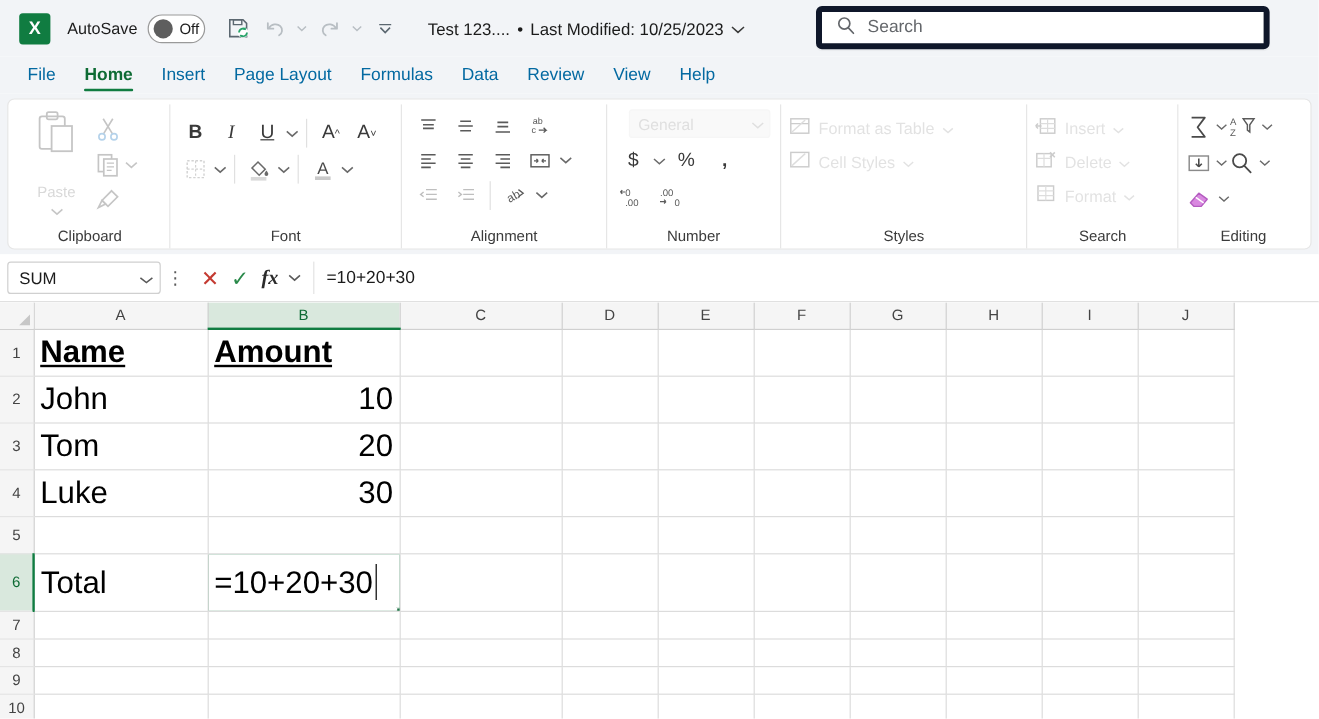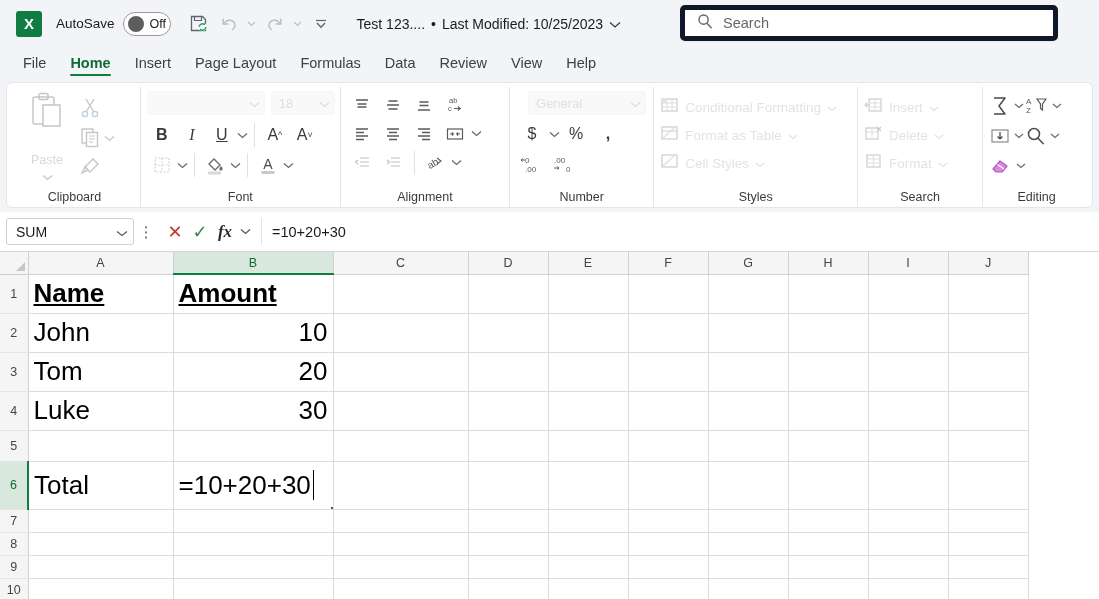--- a/index.html
+++ b/index.html
@@ -43,21 +43,21 @@
     position:absolute; left:680px; top:5px; width: 378px; height:36px;
     background:#fff; border:5px solid #0f172a; border-radius:5px;
     display:flex; align-items:center; padding:0 12px; gap:10px;
     box-shadow: 0 1px 1px rgba(0,0,0,.04);
   }
   .searchbox .ph { font-size:14.5px; color:#63666a; }
 
   
   .tabbar { height:31px; background:#f2f4f7; display:flex; align-items:flex-end; padding-left:12px; gap:2px; flex:0 0 31px; }
   .tab {
-    font-size:14.5px; color:#404040; padding: 3px 11px 7px 11px;
+    font-size:14.5px; color:#0369a1; padding: 3px 11px 7px 11px;
     position:relative; cursor:default; white-space:nowrap;
   }
   .tab.active { font-weight:bold; color:#0e6b34; }
   .tab.active::after {
     content:""; position:absolute; left:11px; right:11px; bottom:2px;
     height:2.5px; background:#107c41; border-radius:2px;
   }
 
   
   .ribbon {
@@ -312,38 +312,20 @@
                 <path d="M6 11l-3 6 6-3z" fill="none" stroke="#6a6a6a" stroke-width="1.4"></path>
               </svg>
             </div>
           </div>
         </div>
         <div class="group-label">Clipboard</div>
       </div>
 
       <div class="group font-group">
         <div class="group-body" style="flex-direction:column;">
-          <div class="row">
-            <div class="combo fontname disabled">
-              <span></span>
-              <span>
-                <svg width="11" height="7" viewBox="0 0 11 7">
-                    <path d="M1 1.5l4.5 4 4.5-4" fill="none" stroke="#adadad" stroke-width="1.3"></path>
-                  </svg>
-              </span>
-            </div>
-            <div class="combo fontsize disabled">
-              <span>18</span>
-              <span>
-                <svg width="11" height="7" viewBox="0 0 11 7">
-                    <path d="M1 1.5l4.5 4 4.5-4" fill="none" stroke="#adadad" stroke-width="1.3"></path>
-                  </svg>
-              </span>
-            </div>
-          </div>
           <div class="fmt-row">
             <div class="fmt-btn" style="font-weight:bold;">B</div>
             <div class="fmt-btn" style="font-style:italic;font-family:'Liberation Serif',serif;">I</div>
             <div class="fmt-btn" style="text-decoration:underline;">U</div>
             <span class="caret">
               <svg width="11" height="7" viewBox="0 0 11 7">
                   <path d="M1 1.5l4.5 4 4.5-4" fill="none" stroke="#6a6a6a" stroke-width="1.3"></path>
                 </svg>
             </span>
             <div class="vdiv"></div>
@@ -515,35 +497,20 @@
                 <path d="M2 14h5M7 14L5.4 12.4M7 14l-1.6 1.6" stroke="#5a5a5a" stroke-width="1" fill="none"></path>
               </svg>
             </div>
           </div>
         </div>
         <div class="group-label">Number</div>
       </div>
 
       <div class="group styles-group">
         <div class="group-body" style="flex-direction:column; padding-top:6px;">
-          <div class="style-item disabled">
-            <span>
-              <svg width="19" height="19" viewBox="0 0 19 19">
-                <rect x="2" y="3" width="15" height="12" fill="none" stroke="#7a7a7a" stroke-width="1.2"></rect>
-                <path d="M2 7h15M2 11h15M7 3v12M12 3v12" stroke="#a8a8a8" stroke-width="1"></path>
-                <rect x="2" y="3" width="5" height="4" fill="#b9b9b9"></rect>
-              </svg>
-            </span>
-            <span>Conditional Formatting</span>
-            <span>
-              <svg width="10" height="6" viewBox="0 0 10 6">
-                  <path d="M1 1l4 3.5L9 1" fill="none" stroke="#b4b4b4" stroke-width="1.2"></path>
-                </svg>
-            </span>
-          </div>
           <div class="style-item disabled">
             <span>
               <svg width="19" height="19" viewBox="0 0 19 19">
                 <rect x="2" y="3" width="15" height="12" fill="none" stroke="#7a7a7a" stroke-width="1.2"></rect>
                 <path d="M2 7h15" stroke="#7a7a7a" stroke-width="1"></path>
                 <path d="M3 14L14 4" stroke="#a8a8a8" stroke-width="1.2"></path>
               </svg>
             </span>
             <span>Format as Table</span>
             <span>

